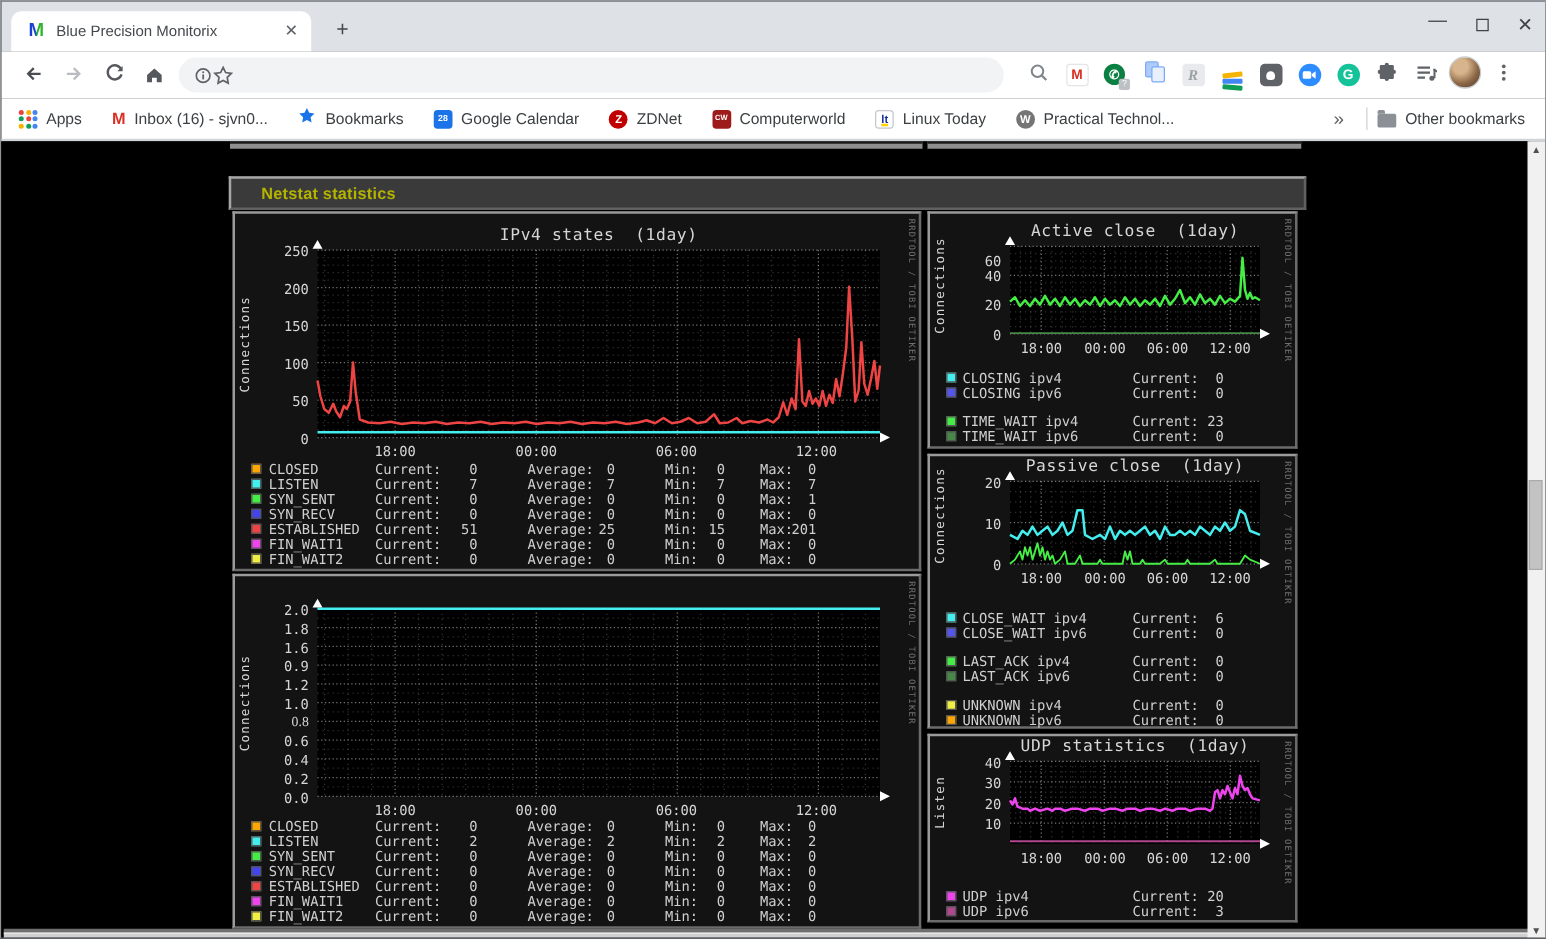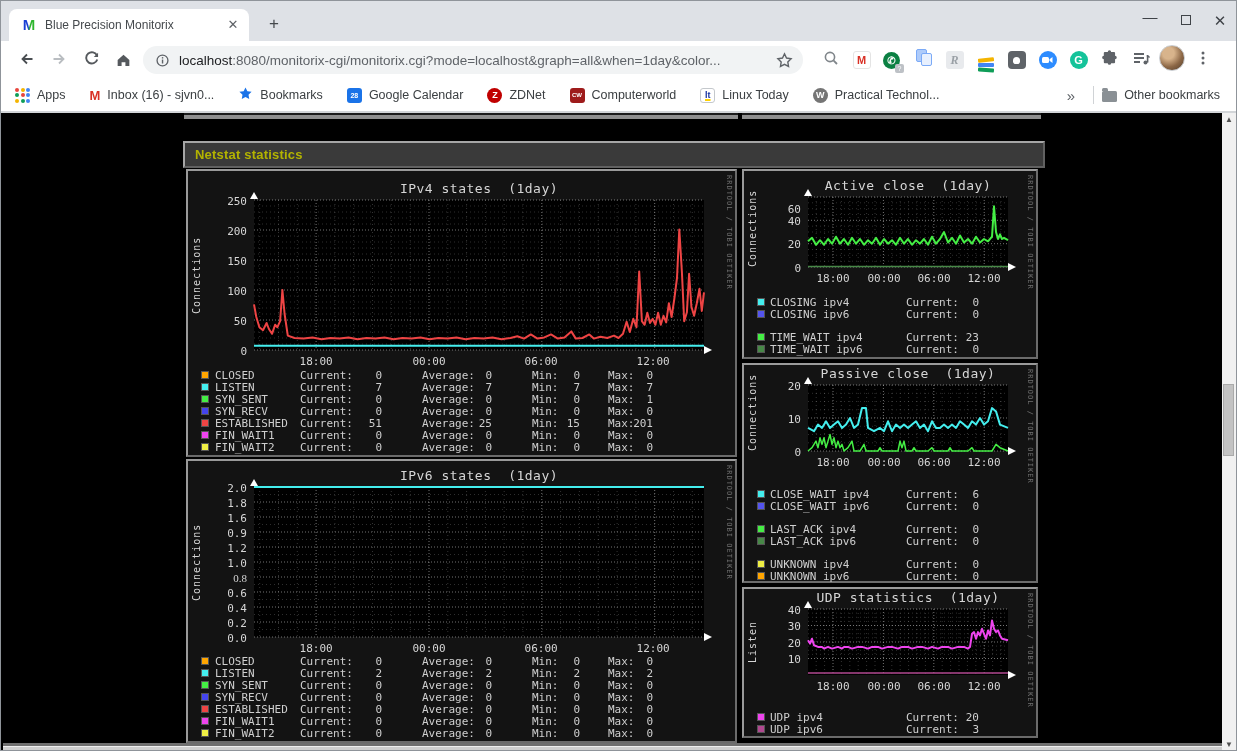--- a/index.html
+++ b/index.html
@@ -44,21 +44,21 @@
   .sqicon{width:15px;height:15px;border-radius:3px;display:flex;align-items:center;justify-content:center;
           font-weight:bold;}
   .circicon{width:15px;height:15px;border-radius:50%;display:flex;align-items:center;justify-content:center;font-weight:bold;}
   .folder{position:relative;width:15px;height:11px;background:#8a9095;border-radius:1.5px;margin-top:2px;}
   .folder:before{content:"";position:absolute;left:0;top:-3px;width:6px;height:3px;background:#8a9095;border-radius:1.5px 1.5px 0 0;}
   
   #content{position:absolute;left:0;top:112px;width:1223px;height:639px;background:#000;}
   .prev-strip{position:absolute;height:6px;background:#8f8f8f;border-top:2px solid #1c1c1c;}
   #section-header{position:absolute;left:182px;top:28px;width:862px;height:27px;background:#3a3a3a;
       border:2px solid;border-color:#a6a6a6 #616161 #616161 #a6a6a6;display:flex;align-items:center;}
-  #section-title{font-size:13px;font-weight:bold;color:#b3b300;padding-left:10px;letter-spacing:.2px;}
+  #section-title{font-size:13px;font-weight:bold;color:#b3b300;padding-left:24px;letter-spacing:.2px;}
   .chart-box{position:absolute;background:#131313;border:2px solid;border-color:#9a9a9a #6b6b6b #6b6b6b #9a9a9a;}
   #chart-ipv4 {left:185px;top:56px;width:551px;height:288px;}
   #chart-ipv6 {left:185px;top:346px;width:551px;height:284px;}
   #chart-active {left:741px;top:56px;width:296px;height:190px;}
   #chart-passive{left:741px;top:250px;width:296px;height:220px;}
   #chart-udp {left:741px;top:474px;width:296px;height:151px;}
   .chart-box svg{position:absolute;overflow:visible;}
   .g-title{position:absolute;text-align:center;color:#d6d6d6;font:13px "DejaVu Sans Mono",monospace;letter-spacing:.5px;white-space:pre;}
   .g-ylabel{position:absolute;color:#d6d6d6;font:10px "DejaVu Sans Mono",monospace;writing-mode:vertical-rl;
             transform:rotate(180deg);text-align:center;letter-spacing:1px;}
@@ -117,21 +117,20 @@
       <svg width="17" height="17" viewBox="0 0 16 16">
           <path d="M2.5 8.5 8 3.5l5.5 5V14H9.8v-3.4H6.2V14H2.5z" fill="#55595d"></path>
         </svg>
     </div>
     <div id="omnibox">
       <svg width="15" height="15" viewBox="0 0 16 16">
           <circle cx="8" cy="8" r="5.8" stroke="#5f6368" stroke-width="1.4" fill="none"></circle>
           <rect x="7.3" y="7" width="1.5" height="4.2" fill="#5f6368"></rect>
           <rect x="7.3" y="4.4" width="1.5" height="1.5" fill="#5f6368"></rect>
         </svg>
-      <span id="omnibox-url"><span id="url-host">localhost</span><span id="url-rest">:8080/monitorix-cgi/monitorix.cgi?mode=localhost&amp;graph=all&amp;when=1day&amp;color...</span></span>
       <svg width="17" height="17" viewBox="0 0 16 16">
           <path d="M8 1.8l1.9 3.9 4.3.6-3.1 3 .7 4.3L8 11.6l-3.8 2 .7-4.3-3.1-3 4.3-.6z" stroke="#5f6368" stroke-width="1.3" fill="none"></path>
         </svg>
     </div>
     <div id="ext-row">
         <span class="ext">
           <span><svg width="18" height="18" viewBox="0 0 18 18">
               <circle cx="8" cy="8" r="4.6" stroke="#80868b" stroke-width="1.6" fill="none"></circle>
               <path d="M11.4 11.4 15 15" stroke="#80868b" stroke-width="1.8"></path>
             </svg></span>
@@ -436,21 +435,20 @@
             <span style="left: 222px;">Average:</span>
             <span style="left: 252px; width: 40px; text-align: right;">0</span>
             <span style="left: 332px;">Min:</span>
             <span style="left: 340px; width: 40px; text-align: right;">0</span>
             <span style="left: 408px;">Max:</span>
             <span style="left: 413px; width: 40px; text-align: right;">0</span>
           </div>
         </div>
       </div>
     <div id="chart-ipv6" class="chart-box">
-        <div class="g-title" style="left: 66px; top: 7px; width: 450px;">IPv6 states  (1day)</div>
         <div class="g-ylabel" style="left: 3px; top: 26px; height: 150px;">Connections</div>
         <svg width="450" height="150" style="left: 66px; top: 26px;">
           <rect x="0" y="0" width="450" height="150" fill="#000"></rect>
           <line x1="0" y1="7.5" x2="450" y2="7.5" stroke="rgba(255,255,255,0.18)" stroke-dasharray="1,3"></line>
           <line x1="0" y1="22.5" x2="450" y2="22.5" stroke="rgba(255,255,255,0.18)" stroke-dasharray="1,3"></line>
           <line x1="0" y1="37.5" x2="450" y2="37.5" stroke="rgba(255,255,255,0.18)" stroke-dasharray="1,3"></line>
           <line x1="0" y1="52.5" x2="450" y2="52.5" stroke="rgba(255,255,255,0.18)" stroke-dasharray="1,3"></line>
           <line x1="0" y1="67.5" x2="450" y2="67.5" stroke="rgba(255,255,255,0.18)" stroke-dasharray="1,3"></line>
           <line x1="0" y1="82.5" x2="450" y2="82.5" stroke="rgba(255,255,255,0.18)" stroke-dasharray="1,3"></line>
           <line x1="0" y1="97.5" x2="450" y2="97.5" stroke="rgba(255,255,255,0.18)" stroke-dasharray="1,3"></line>

